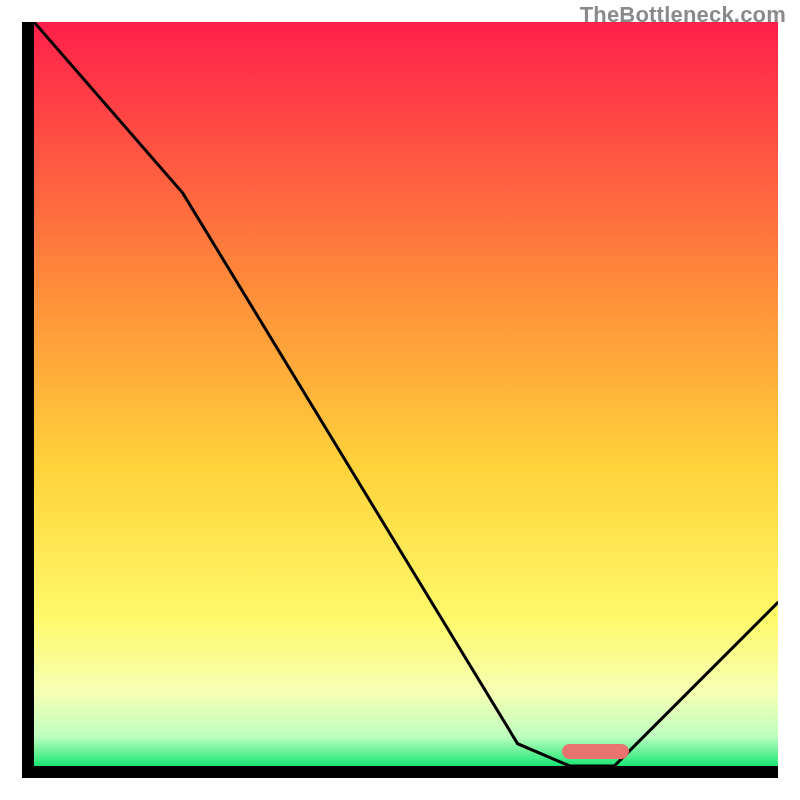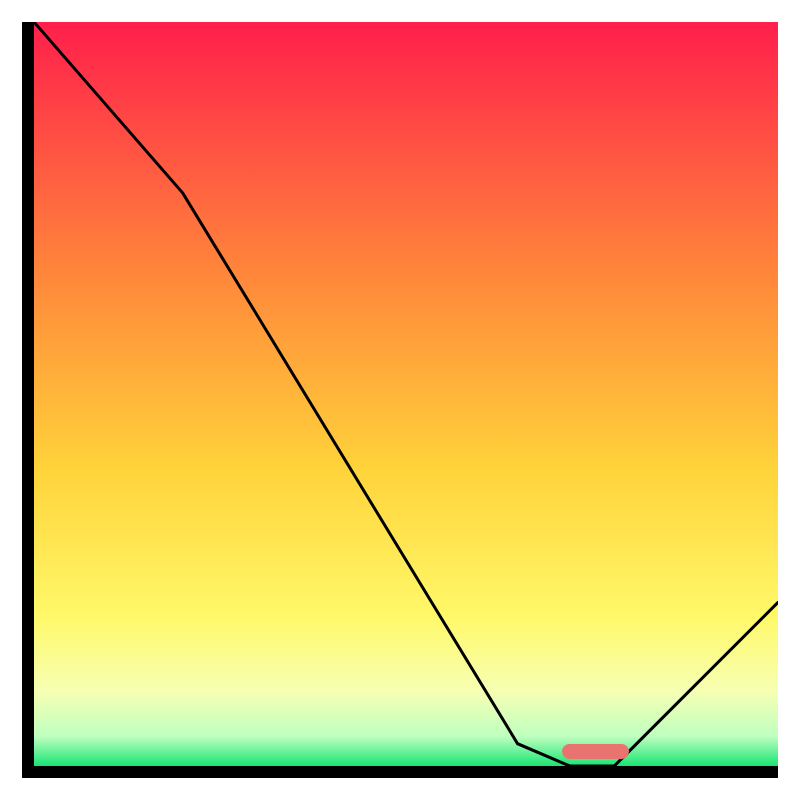--- a/index.html
+++ b/index.html
@@ -63,20 +63,21 @@
     background: #e8736f;
     border-radius: 8px;
     height: 15px;
   }
 </style>
 </head>
 <body>
 
 <div class="stage">
 
+  <div class="attribution">TheBottleneck.com</div>
 
   <div class="axis-left"></div>
   <div class="axis-bottom"></div>
 
   <div class="plot">
     <svg viewBox="0 0 744 744" preserveAspectRatio="none">
       <defs>
         <linearGradient id="bg-grad" x1="0" y1="0" x2="0" y2="1">
           <stop id="g0" offset="0%" stop-color="#ff1f4b"></stop>
           <stop id="g1" offset="35%" stop-color="#ff8a3a"></stop>

